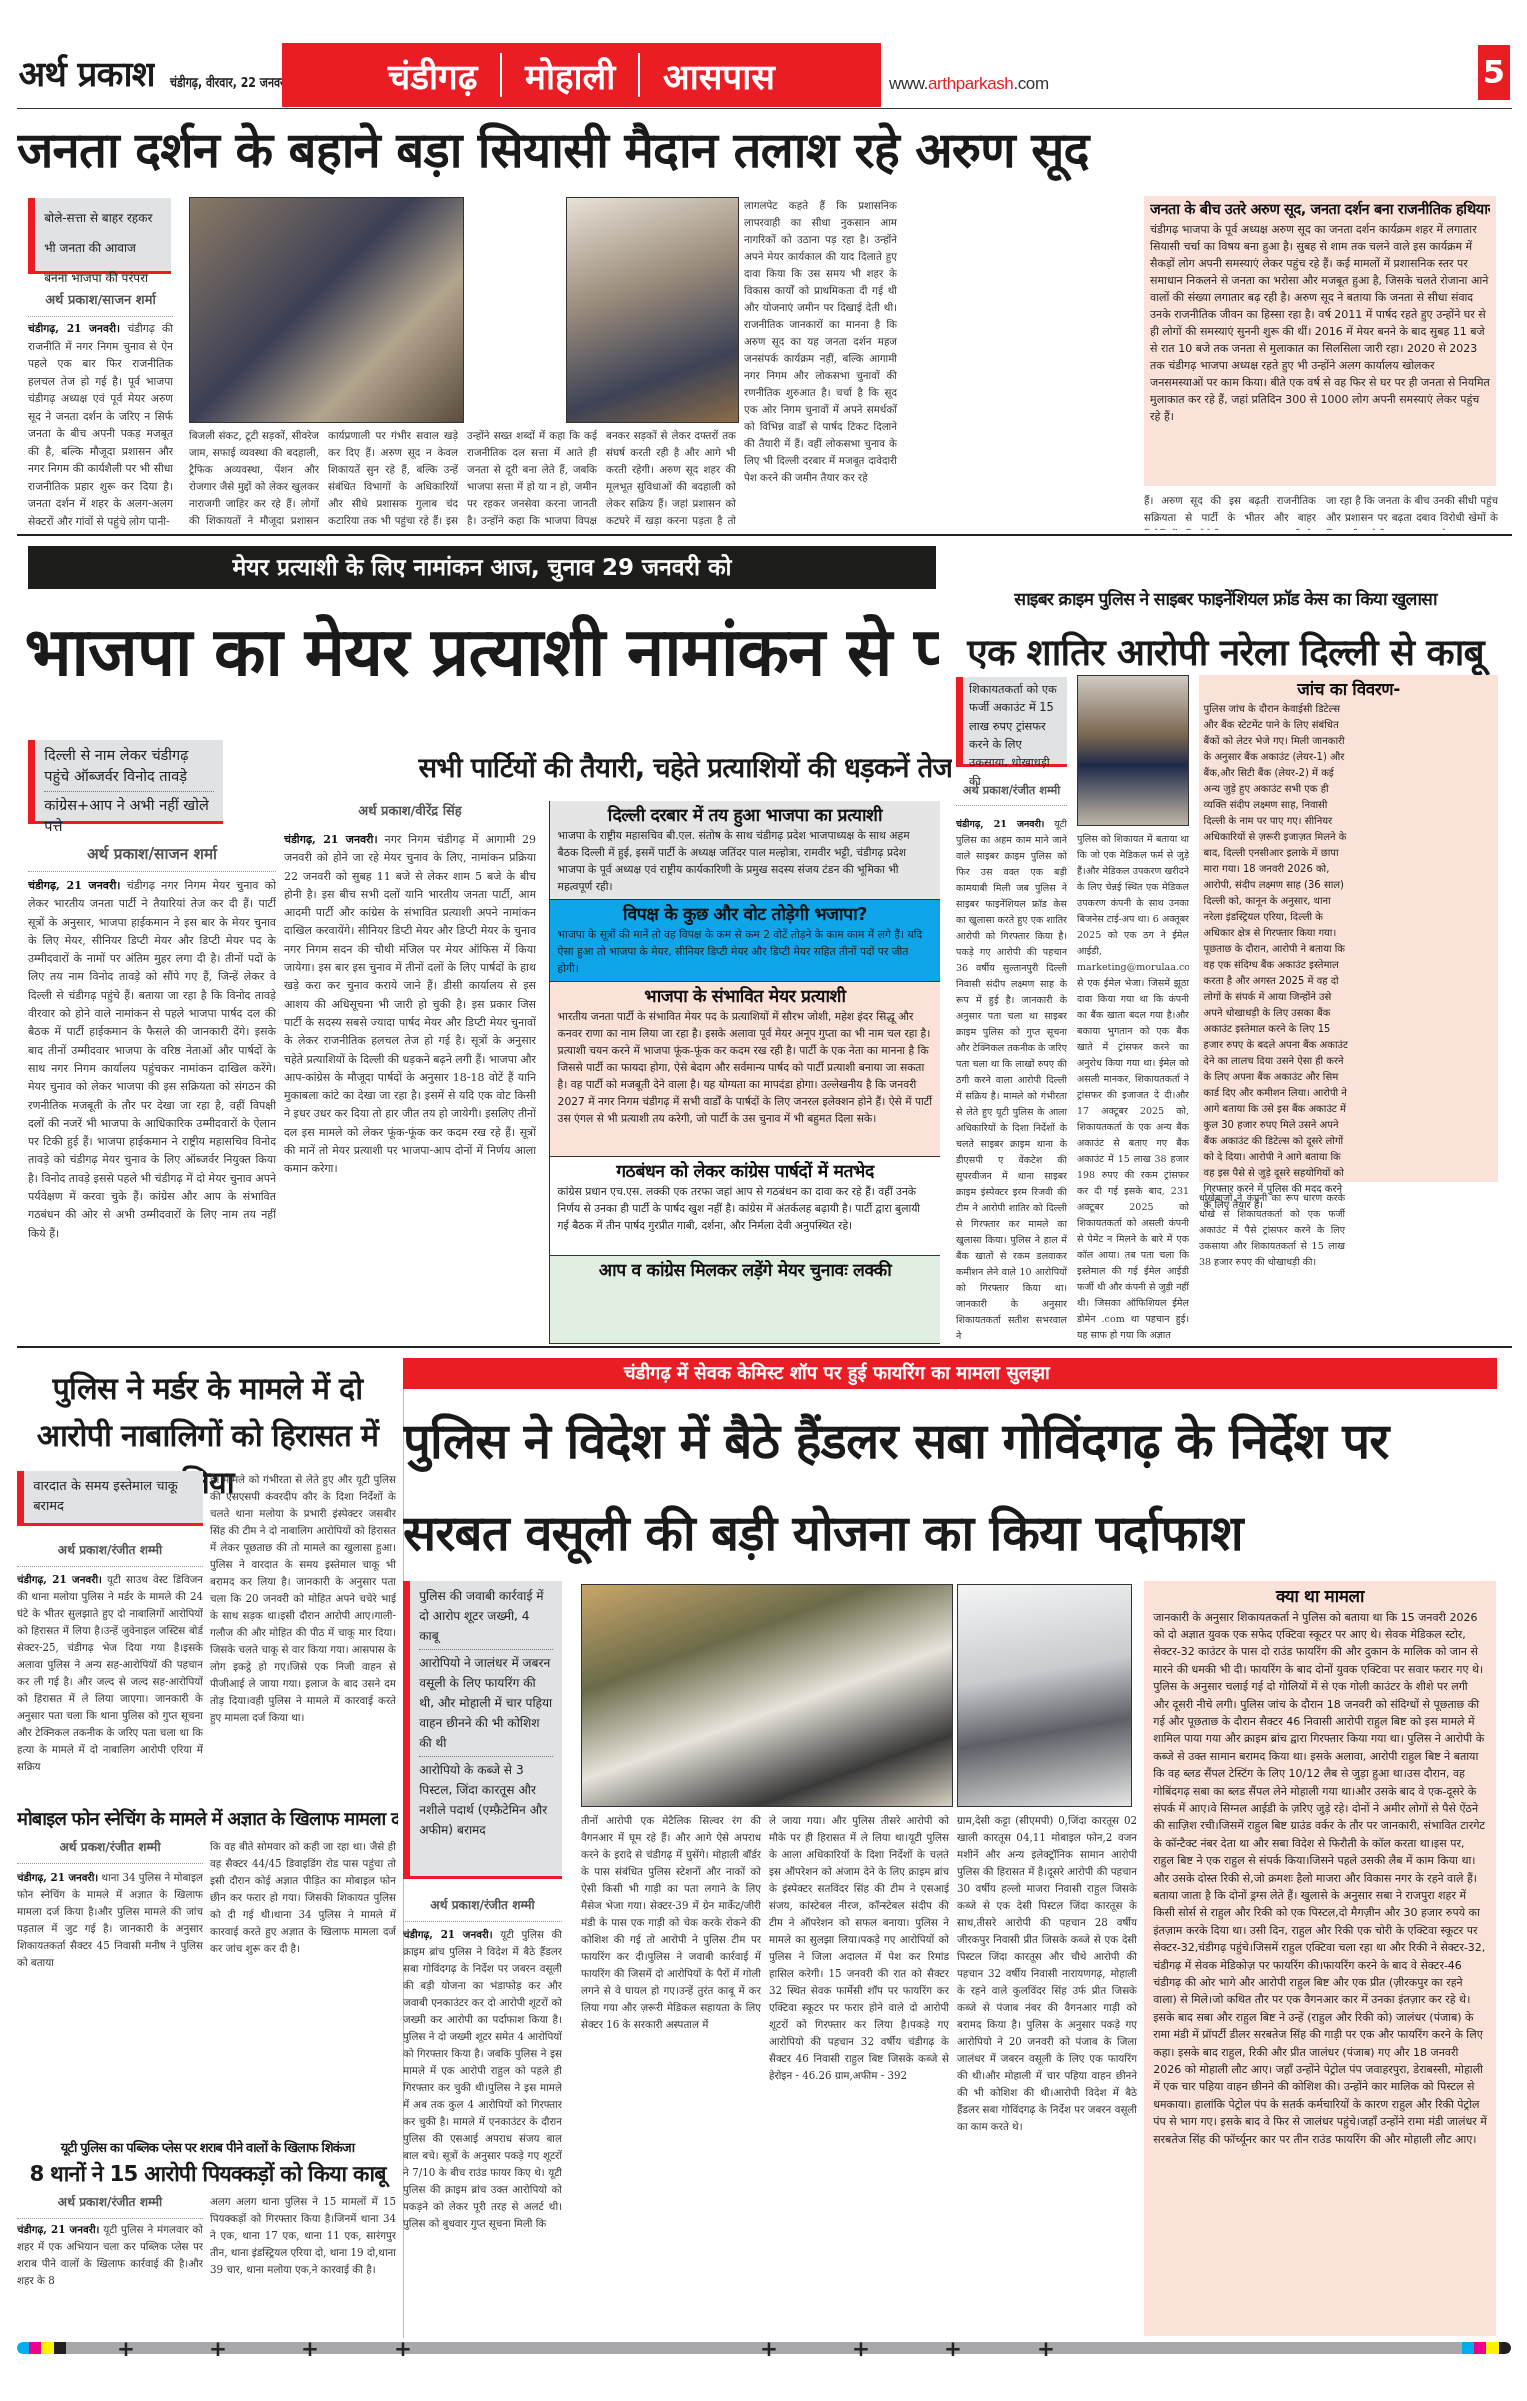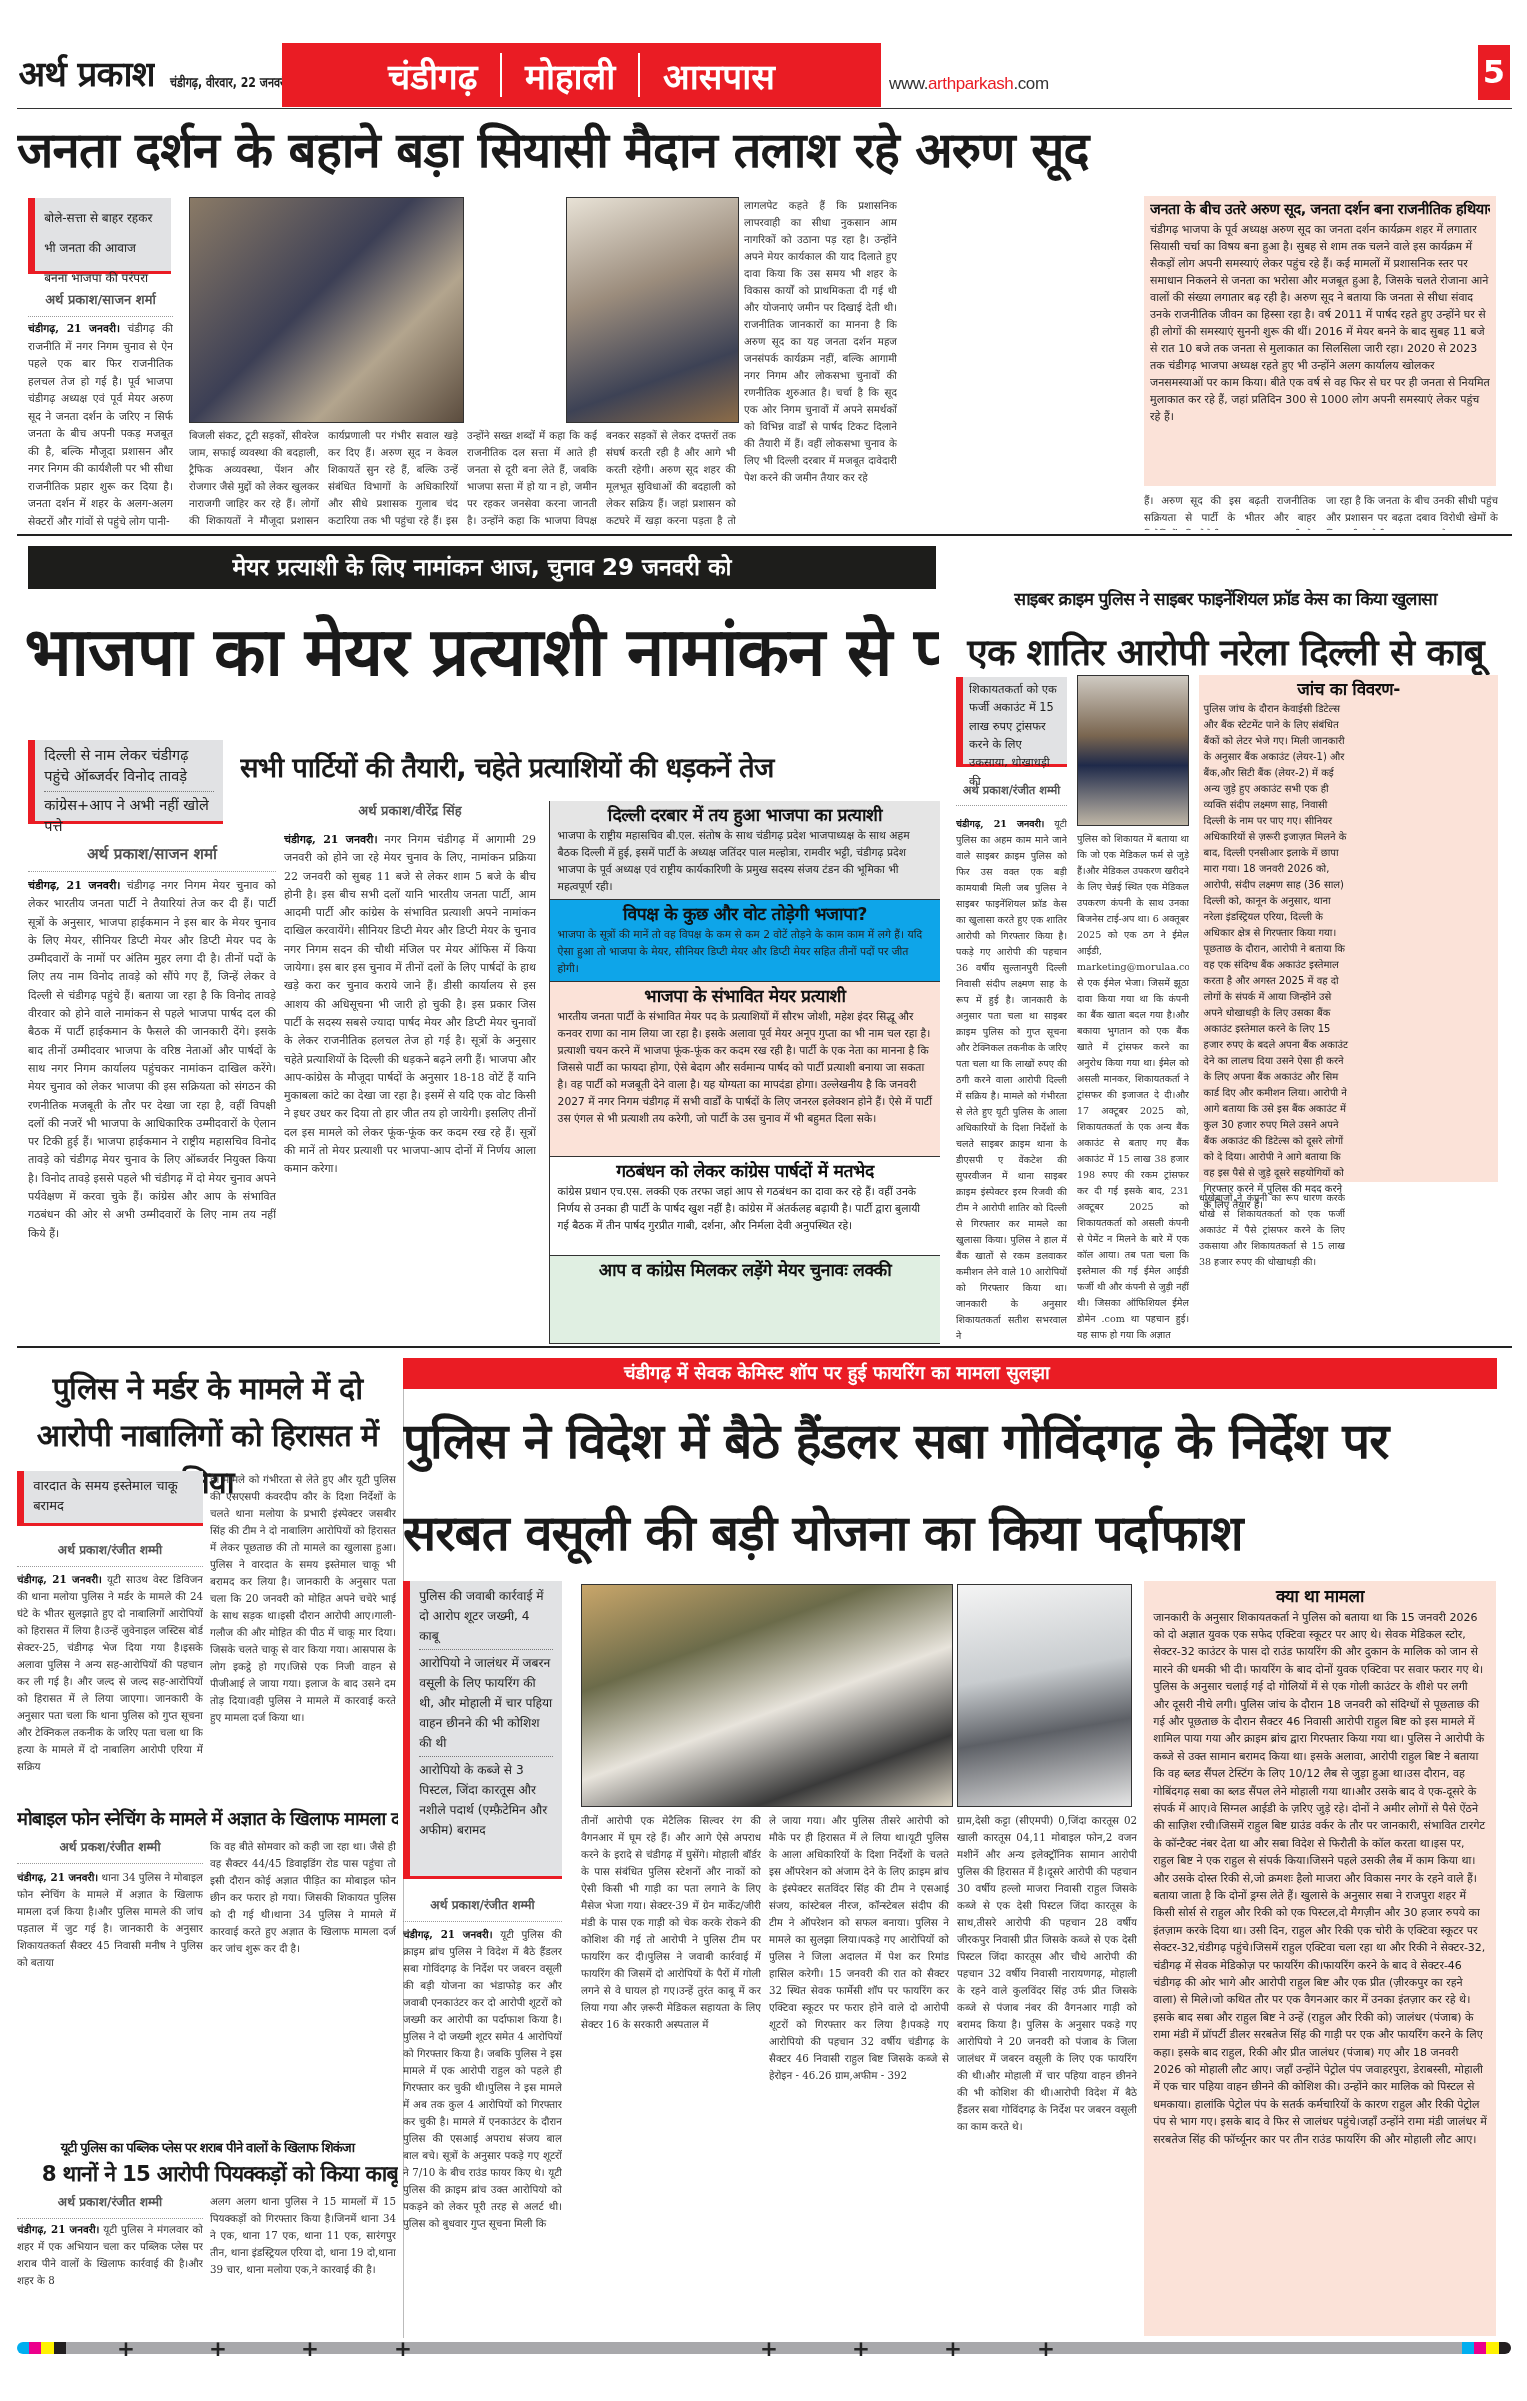--- a/index.html
+++ b/index.html
@@ -68,21 +68,21 @@
 <div class="abs rule" style="left:17px;top:534px;width:1495px;height:1.5px"></div>
 
 <div class="abs" style="left:28px;top:546px;width:908px;height:43px;background:#1d1d1b;color:#fff;font-weight:bold;font-size:23px;text-align:center;line-height:43px;white-space:nowrap;overflow:hidden">मेयर प्रत्याशी के लिए नामांकन आज, चुनाव 29 जनवरी को</div>
 <div class="abs hl" style="left:24.4px;top:595px;width:915px;font-size:67px;line-height:114px">भाजपा का मेयर प्रत्याशी नामांकन से पहले</div>
 
 <div class="abs sidebox" style="left:28px;top:740px;width:195px;height:84px;font-size:14.5px;line-height:21.4px">
   <div>दिल्ली से नाम लेकर चंडीगढ़ पहुंचे ऑब्जर्वर विनोद तावड़े</div>
   <div class="sep"></div>
   <div>कांग्रेस+आप ने अभी नहीं खोले पत्ते</div>
 </div>
-<div class="abs hl" style="left:240px;top:744px;width:702px;font-size:27.5px;text-align:left;line-height:46px">सभी पार्टियों की तैयारी, चहेते प्रत्याशियों की धड़कनें तेज</div>
+<div class="abs hl" style="left:250px;top:744px;width:702px;font-size:27.5px;text-align:right;line-height:46px">सभी पार्टियों की तैयारी, चहेते प्रत्याशियों की धड़कनें तेज</div>
 <div class="abs byline" style="left:28px;top:843px;width:248px">अर्थ प्रकाश/साजन शर्मा</div>
 <div class="abs body-txt" style="left:28px;top:877px;width:248px;height:465px;overflow:hidden;font-size:11px;line-height:18.3px">
   <b>चंडीगढ़, 21 जनवरी।</b> <span>चंडीगढ़ नगर निगम मेयर चुनाव को लेकर भारतीय जनता पार्टी ने तैयारियां तेज कर दी हैं। पार्टी सूत्रों के अनुसार, भाजपा हाईकमान ने इस बार के मेयर चुनाव के लिए मेयर, सीनियर डिप्टी मेयर और डिप्टी मेयर पद के उम्मीदवारों के नामों पर अंतिम मुहर लगा दी है। तीनों पदों के लिए तय नाम विनोद तावड़े को सौंपे गए हैं, जिन्हें लेकर वे दिल्ली से चंडीगढ़ पहुंचे हैं। बताया जा रहा है कि विनोद तावड़े वीरवार को होने वाले नामांकन से पहले भाजपा पार्षद दल की बैठक में पार्टी हाईकमान के फैसले की जानकारी देंगे। इसके बाद तीनों उम्मीदवार भाजपा के वरिष्ठ नेताओं और पार्षदों के साथ नगर निगम कार्यालय पहुंचकर नामांकन दाखिल करेंगे। मेयर चुनाव को लेकर भाजपा की इस सक्रियता को संगठन की रणनीतिक मजबूती के तौर पर देखा जा रहा है, वहीं विपक्षी दलों की नजरें भी भाजपा के आधिकारिक उम्मीदवारों के ऐलान पर टिकी हुई हैं। भाजपा हाईकमान ने राष्ट्रीय महासचिव विनोद तावड़े को चंडीगढ़ मेयर चुनाव के लिए ऑब्जर्वर नियुक्त किया है। विनोद तावड़े इससे पहले भी चंडीगढ़ में दो मेयर चुनाव अपने पर्यवेक्षण में करवा चुके हैं। कांग्रेस और आप के संभावित गठबंधन की ओर से अभी उम्मीदवारों के लिए नाम तय नहीं किये हैं।</span>
 </div>
 <div class="abs" style="left:284px;top:801px;width:252px;text-align:center;font-size:13px;font-weight:bold;color:#555">अर्थ प्रकाश/वीरेंद्र सिंह</div>
 <div class="abs body-txt" style="left:284px;top:831px;width:252px;height:511px;overflow:hidden;font-size:11px;line-height:18.3px">
   <b>चंडीगढ़, 21 जनवरी।</b> <span>नगर निगम चंडीगढ़ में आगामी 29 जनवरी को होने जा रहे मेयर चुनाव के लिए, नामांकन प्रक्रिया 22 जनवरी को सुबह 11 बजे से लेकर शाम 5 बजे के बीच होनी है। इस बीच सभी दलों यानि भारतीय जनता पार्टी, आम आदमी पार्टी और कांग्रेस के संभावित प्रत्याशी अपने नामांकन दाखिल करवायेंगे। सीनियर डिप्टी मेयर और डिप्टी मेयर के चुनाव नगर निगम सदन की चौथी मंजिल पर मेयर ऑफिस में किया जायेगा। इस बार इस चुनाव में तीनों दलों के लिए पार्षदों के हाथ खड़े करा कर चुनाव कराये जाने हैं। डीसी कार्यालय से इस आशय की अधिसूचना भी जारी हो चुकी है। इस प्रकार जिस पार्टी के सदस्य सबसे ज्यादा पार्षद मेयर और डिप्टी मेयर चुनावों के लेकर राजनीतिक हलचल तेज हो गई है। सूत्रों के अनुसार चहेते प्रत्याशियों के दिल्ली की धड़कने बढ़ने लगी हैं। भाजपा और आप-कांग्रेस के मौजूदा पार्षदों के अनुसार 18-18 वोटें हैं यानि मुकाबला कांटे का देखा जा रहा है। इसमें से यदि एक वोट किसी ने इधर उधर कर दिया तो हार जीत तय हो जायेगी। इसलिए तीनों दल इस मामले को लेकर फूंक-फूंक कर कदम रख रहे हैं। सूत्रों की मानें तो मेयर प्रत्याशी पर भाजपा-आप दोनों में निर्णय आला कमान करेगा।</span>
 </div>
 
 <div class="abs" style="left:549px;top:801px;width:391px;height:543px;border-left:1.5px solid #333;border-bottom:1.5px solid #333;display:flex;flex-direction:column">
@@ -136,21 +136,21 @@
 <div class="abs body-txt" style="left:210px;top:1471px;width:186px;height:322px;overflow:hidden;font-size:10.3px;line-height:17px">है। मामले को गंभीरता से लेते हुए और यूटी पुलिस की एसएसपी कंवरदीप कौर के दिशा निर्देशों के चलते थाना मलोया के प्रभारी इंस्पेक्टर जसबीर सिंह की टीम ने दो नाबालिग आरोपियों को हिरासत में लेकर पूछताछ की तो मामले का खुलासा हुआ। पुलिस ने वारदात के समय इस्तेमाल चाकू भी बरामद कर लिया है। जानकारी के अनुसार पता चला कि 20 जनवरी को मोहित अपने चचेरे भाई के साथ सड़क था।इसी दौरान आरोपी आए।गाली-गलौज की और मोहित की पीठ में चाकू मार दिया। जिसके चलते चाकू से वार किया गया। आसपास के लोग इकट्ठे हो गए।जिसे एक निजी वाहन से पीजीआई ले जाया गया। इलाज के बाद उसने दम तोड़ दिया।वही पुलिस ने मामले में कारवाई करते हुए मामला दर्ज किया था।</div>
 
 <div class="abs hl" style="left:17px;top:1802px;width:381px;font-size:18.3px;text-align:center;line-height:34px">मोबाइल फोन स्नेचिंग के मामले में अज्ञात के खिलाफ मामला दर्ज</div>
 <div class="abs byline" style="left:17px;top:1838px;width:186px;font-size:12.2px">अर्थ प्रकश/रंजीत शम्मी</div>
 <div class="abs body-txt" style="left:17px;top:1869px;width:186px;height:130px;overflow:hidden;font-size:10.3px;line-height:17px">
   <b>चंडीगढ़, 21 जनवरी।</b> <span>थाना 34 पुलिस ने मोबाइल फोन स्नेचिंग के मामले में अज्ञात के खिलाफ मामला दर्ज किया है।और पुलिस मामले की जांच पड़ताल में जुट गई है। जानकारी के अनुसार शिकायतकर्ता सैक्टर 45 निवासी मनीष ने पुलिस को बताया</span>
 </div>
 <div class="abs body-txt" style="left:210px;top:1838px;width:186px;height:160px;overflow:hidden;font-size:10.3px;line-height:17px">कि वह बीते सोमवार को कही जा रहा था। जैसे ही वह सैक्टर 44/45 डिवाइडिंग रोड पास पहुंचा तो इसी दौरान कोई अज्ञात पीड़ित का मोबाइल फोन छीन कर फरार हो गया। जिसकी शिकायत पुलिस को दी गई थी।थाना 34 पुलिस ने मामले में कारवाई करते हुए अज्ञात के खिलाफ मामला दर्ज कर जांच शुरू कर दी है।</div>
 
 <div class="abs hl" style="left:17px;top:2136px;width:381px;font-size:13px;text-align:center;line-height:23px">यूटी पुलिस का पब्लिक प्लेस पर शराब पीने वालों के खिलाफ शिकंजा</div>
-<div class="abs hl" style="left:17px;top:2159px;width:381px;font-size:21.4px;text-align:right;line-height:30.5px">8 थानों ने 15 आरोपी पियक्कड़ों को किया काबू</div>
+<div class="abs hl" style="left:17px;top:2159px;width:381px;font-size:21.4px;text-align:center;line-height:30.5px">8 थानों ने 15 आरोपी पियक्कड़ों को किया काबू</div>
 <div class="abs byline" style="left:17px;top:2193px;width:186px;font-size:12.2px">अर्थ प्रकाश/रंजीत शम्मी</div>
 <div class="abs body-txt" style="left:17px;top:2221px;width:186px;height:114px;overflow:hidden;font-size:10.3px;line-height:17px">
   <b>चंडीगढ़, 21 जनवरी।</b> <span>यूटी पुलिस ने मंगलवार को शहर में एक अभियान चला कर पब्लिक प्लेस पर शराब पीने वालों के खिलाफ कार्रवाई की है।और शहर के 8</span>
 </div>
 <div class="abs body-txt" style="left:210px;top:2193px;width:186px;height:143px;overflow:hidden;font-size:10.3px;line-height:17px">अलग अलग थाना पुलिस ने 15 मामलों में 15 पियक्कड़ों को गिरफ्तार किया है।जिनमें थाना 34 ने एक, थाना 17 एक, थाना 11 एक, सारंगपुर तीन, थाना इंडस्ट्रियल एरिया दो, थाना 19 दो,थाना 39 चार, थाना मलोया एक,ने कारवाई की है।</div>
 
 <div class="abs" style="left:403px;top:1365px;width:0.8px;height:973px;background:#bbb"></div>
 
 <div class="abs" style="left:403px;top:1358px;width:1094px;height:30.5px;background:#ea1c24;color:#fff;font-weight:bold;font-size:18.3px;line-height:30.5px;padding-left:221px;white-space:nowrap;overflow:hidden">चंडीगढ़ में सेवक केमिस्ट शॉप पर हुई फायरिंग का मामला सुलझा</div>
 <div class="abs hl" style="left:403px;top:1396px;width:1094px;font-size:49px;line-height:92px;white-space:normal;text-align:left">पुलिस ने विदेश में बैठे हैंडलर सबा गोविंदगढ़ के निर्देश पर सरबत वसूली की बड़ी योजना का किया पर्दाफाश</div>

